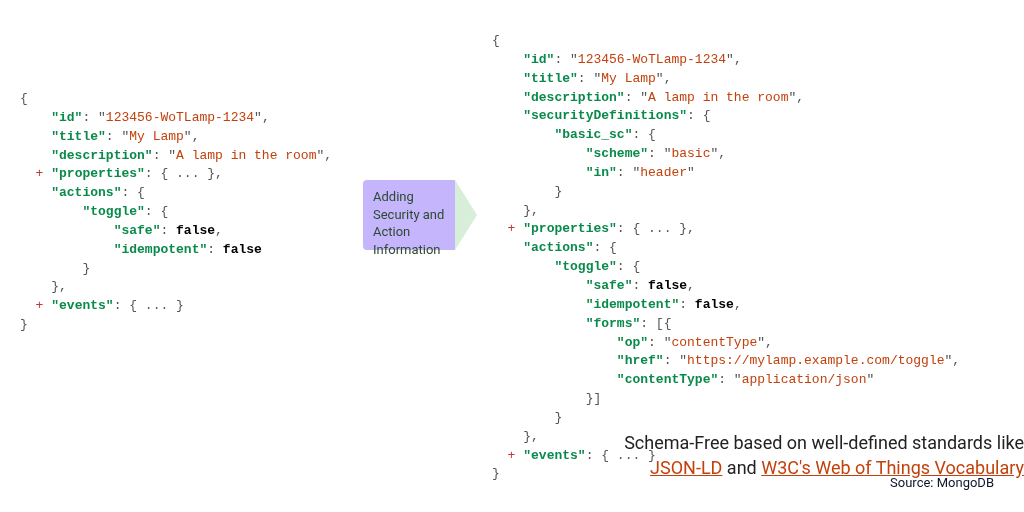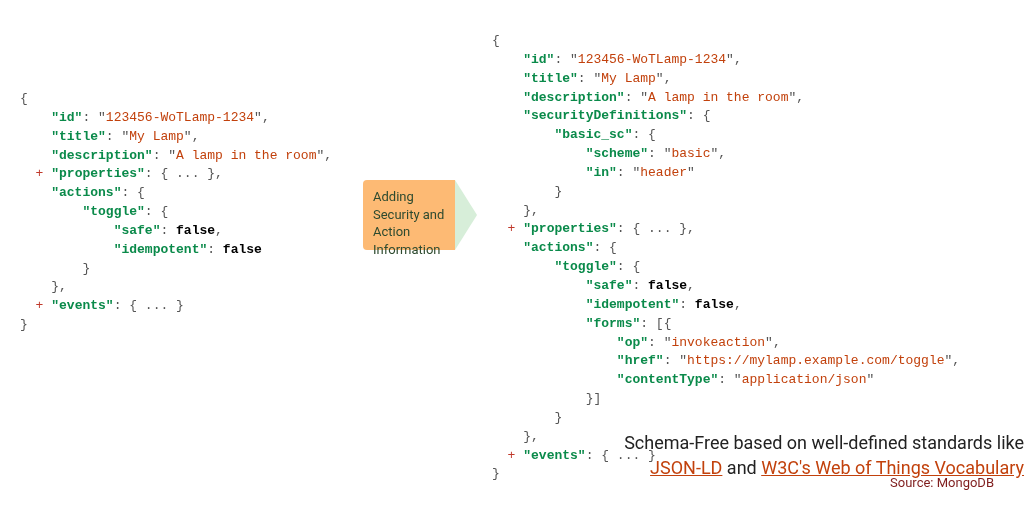--- a/index.html
+++ b/index.html
@@ -12,30 +12,30 @@
   .right-code{left:492px;top:32px}
   .k{color:#0a8a4a;font-weight:bold}   
   .s{color:#c2410c}                        
   .b{color:#000000;font-weight:bold}   
   .p{color:#555}                        
   .plus{color:#c0392b}
   .hl{background:#dcdcdc;border-radius:10px;position:absolute;z-index:-1}
   .hl1{left:516px;top:89px;width:305px;height:92px}
   .hl2{left:556px;top:289px;width:466px;height:74px}
   .arrow{position:absolute;left:363px;top:180px;width:120px;height:70px}
-  .arrow-body{position:absolute;left:0;top:0;width:92px;height:70px;background:#fdba74;
+  .arrow-body{position:absolute;left:0;top:0;width:92px;height:70px;background:#c4b5fd;
               border-radius:4px 0 0 4px;padding:8px 6px 24px 10px;box-sizing:border-box;
               font-size:13px;line-height:1.35;color:#2d4a2f}
   .arrow-head{position:absolute;left:92px;top:0;width:0;height:0;
               border-top:35px solid transparent;border-bottom:35px solid transparent;
               border-left:22px solid #d7eed9}
   .caption{position:absolute;left:0;right:0;top:430px;text-align:right;
            font-size:18px;line-height:1.4;color:#222}
   .caption a{color:#c2410c;text-decoration:underline}
-  .source{position:absolute;right:30px;bottom:22px;font-size:13px;color:#7f1d1d}
+  .source{position:absolute;right:30px;bottom:22px;font-size:13px;color:#0f172a}
 </style>
 </head>
 <body>
 
 <div class="stage">
 
   <div class="hl hl1"></div>
   <div class="hl hl2"></div>
 
   <div class="code left-code"><span class="p">{</span>
@@ -66,21 +66,21 @@
             <span class="k">"scheme"</span><span class="p">: "</span><span class="s">basic</span><span class="p">",</span>
             <span class="k">"in"</span><span class="p">: "</span><span class="s">header</span><span class="p">"</span>
         <span class="p">}</span>
     <span class="p">},</span>
   <span class="plus">+</span> <span class="k">"properties"</span><span class="p">: </span><span class="p">{ ... }</span><span class="p">,</span>
     <span class="k">"actions"</span><span class="p">: {</span>
         <span class="k">"toggle"</span><span class="p">: {</span>
             <span class="k">"safe"</span><span class="p">: </span><span class="b">false</span><span class="p">,</span>
             <span class="k">"idempotent"</span><span class="p">: </span><span class="b">false</span><span class="p">,</span>
             <span class="k">"forms"</span><span class="p">: [{</span>
-                <span class="k">"op"</span><span class="p">: "</span><span class="s">invokeaction</span><span class="p">",</span>
+                <span class="k">"op"</span><span class="p">: "</span><span class="s">contentType</span><span class="p">",</span>
                 <span class="k">"href"</span><span class="p">: "</span><span class="s">https://mylamp.example.com/toggle</span><span class="p">",</span>
                 <span class="k">"contentType"</span><span class="p">: "</span><span class="s">application/json</span><span class="p">"</span>
             <span class="p">}]</span>
         <span class="p">}</span>
     <span class="p">},</span>
   <span class="plus">+</span> <span class="k">"events"</span><span class="p">: </span><span class="p">{ ... }</span>
 <span class="p">}</span></div>
 
   <div class="caption">
     <span>Schema-Free based on well-defined standards like</span><br>

